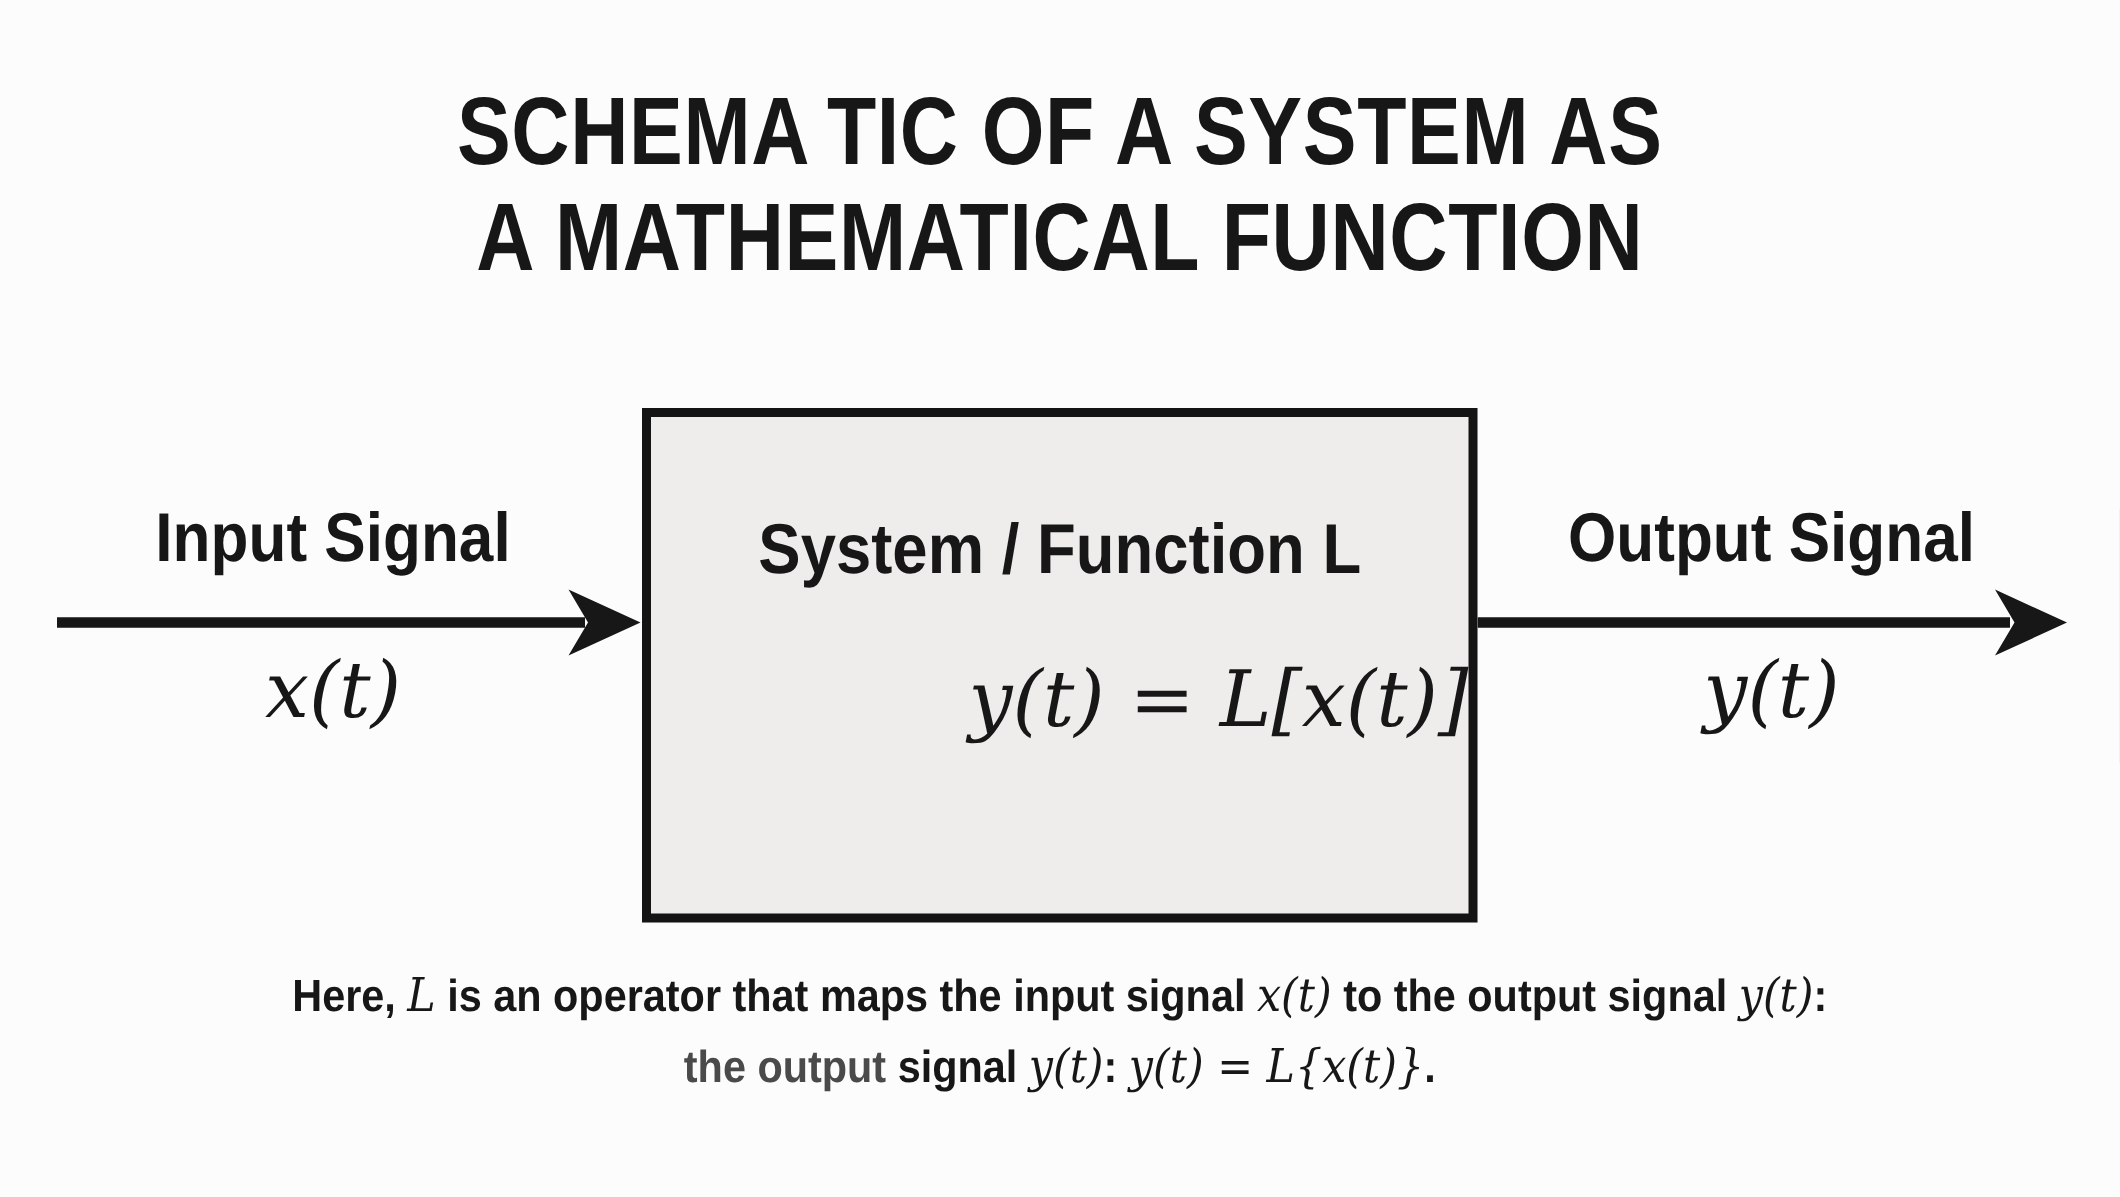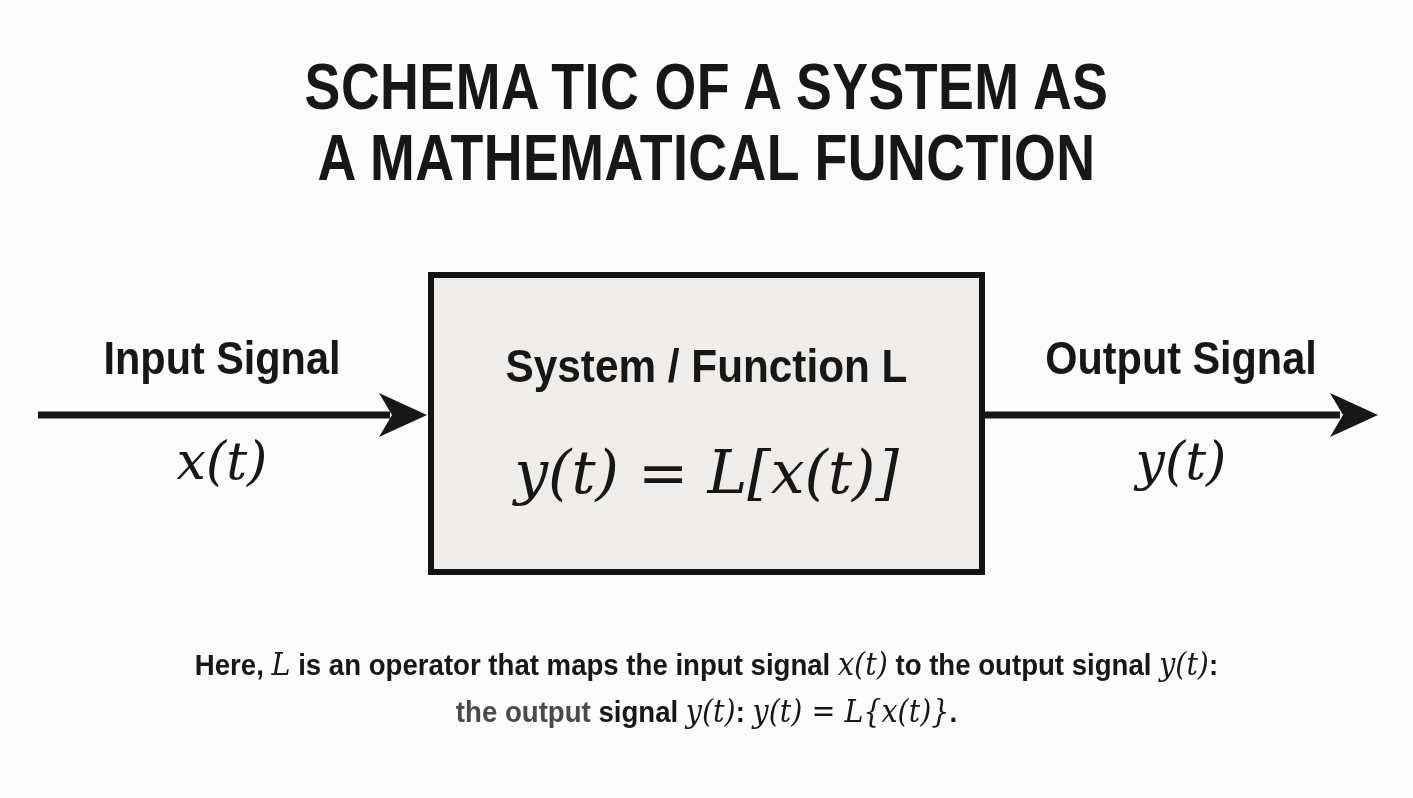--- a/index.html
+++ b/index.html
@@ -45,45 +45,45 @@
     height: 798px;
     color: var(--ink);
     pointer-events: none;
   }
   
   .system-box {
     position: absolute;
     left: 428px;
     top: 272px;
     width: 557px;
-    height: 303px;
+    height: 343px;
     background: var(--box-fill);
     border: 6px solid var(--box-border);
   }
   .system-box .box-label {
     position: absolute;
     top: 62px;
     left: 0;
     width: 100%;
     text-align: center;
     font-size: 47px;
     font-weight: 700;
     line-height: 1.1;
     transform: scaleX(0.9);
     transform-origin: 50% 50%;
   }
   .system-box .box-equation {
     position: absolute;
     top: 158px;
     left: 0;
     width: 100%;
-    text-align: center;
+    text-align: right;
     font-family: "DejaVu Serif", serif;
     font-style: italic;
-    font-size: 60px;
+    font-size: 52px;
     line-height: 1.2;
   }
   
   .io-label {
     position: absolute;
     width: 400px;
     text-align: center;
     font-size: 46px;
     font-weight: 700;
     line-height: 1.1;

